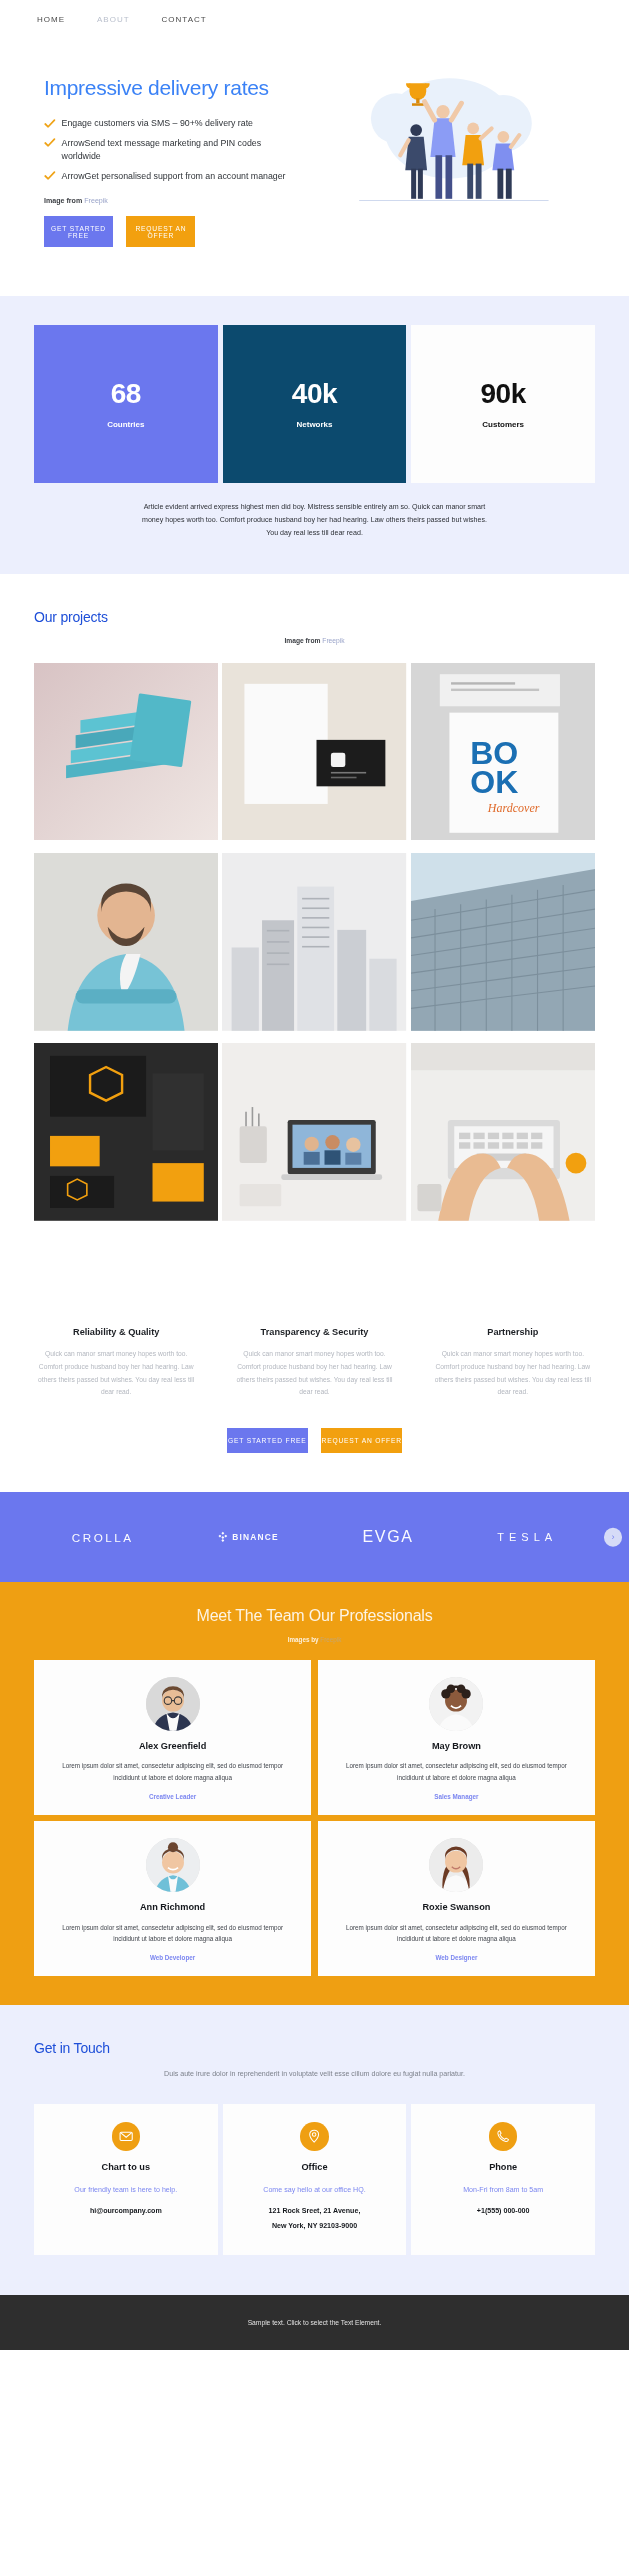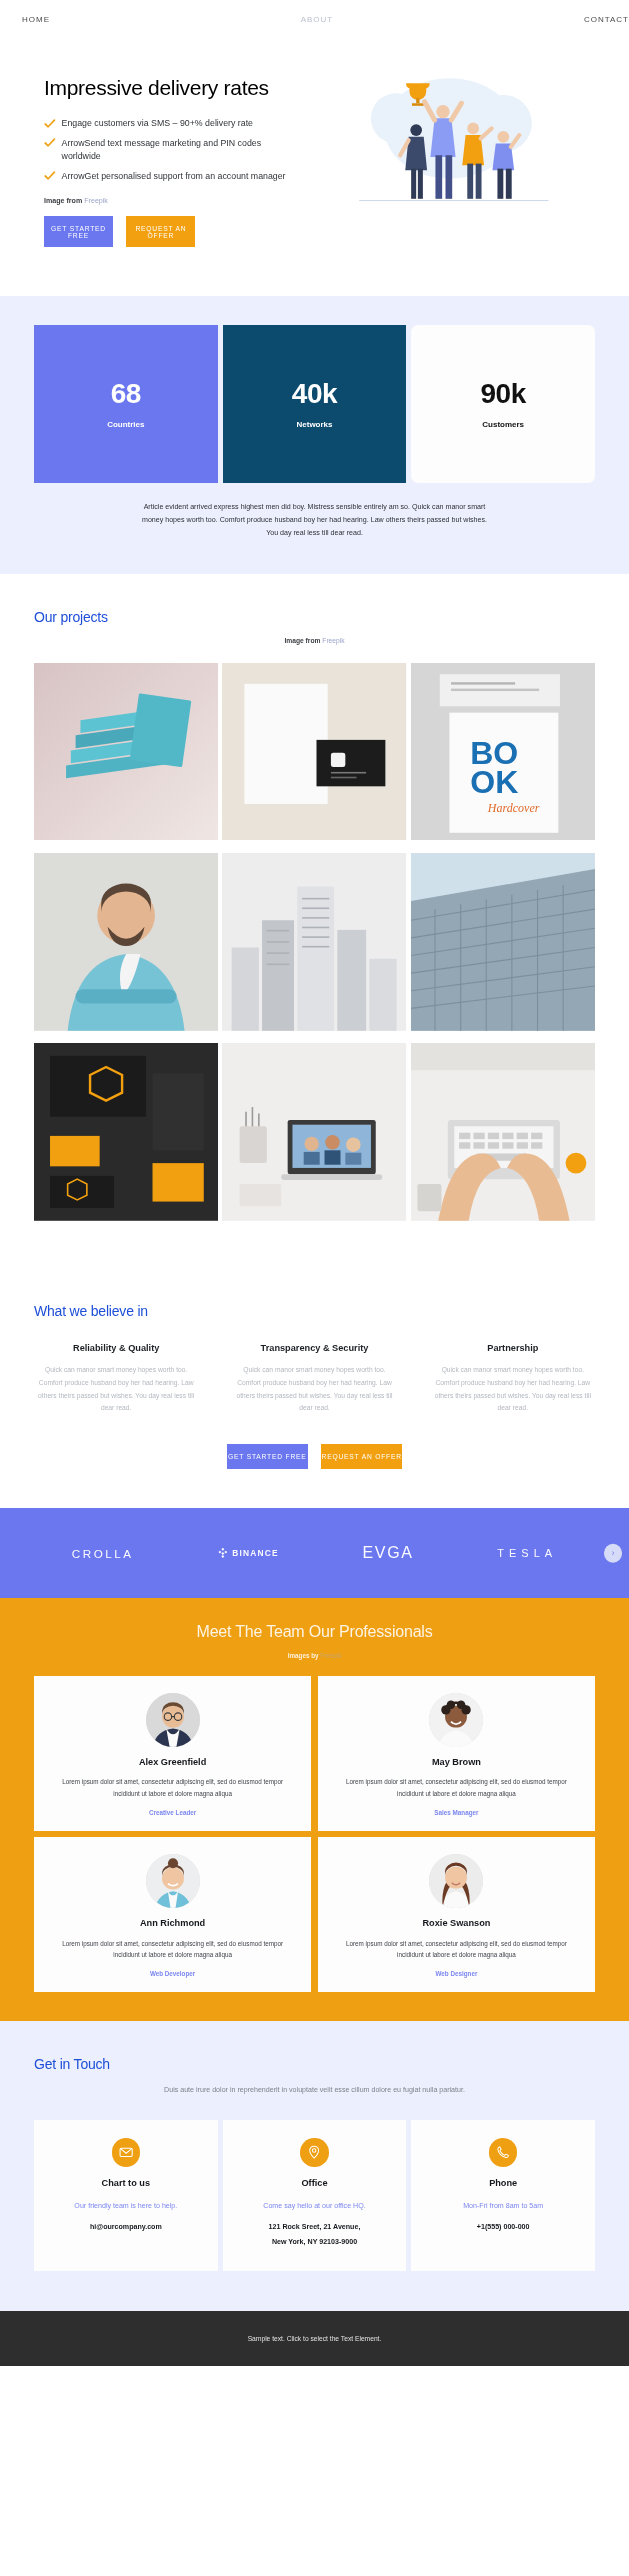--- a/index.html
+++ b/index.html
@@ -11,23 +11,22 @@
     -webkit-font-smoothing: antialiased;
   }
   .page { width: 629px; position: relative; overflow: hidden; }
 
   
   .nav {
     height: 39px;
     background: #ffffff;
     display: flex;
     align-items: center;
-    padding-left: 22px;
+    padding-left: 37px;
     gap: 32px;
-    justify-content: space-between;
   }
   .nav-link {
     font-size: 8px;
     letter-spacing: 1px;
     color: #4a4a4a;
     text-decoration: none;
     font-weight: 400;
   }
   .nav-link.muted { color: #b9bfcc; }
 
@@ -35,21 +34,21 @@
   .hero {
     display: flex;
     padding: 18.5px 34px 49px 44px;
     background: #fff;
     align-items: flex-start;
   }
   .hero-left { width: 252px; padding-top: 18.5px; }
   .hero-title {
     font-size: 21px;
     font-weight: 400;
-    color: #000000;
+    color: #3b82f6;
     letter-spacing: -0.3px;
     margin-bottom: 17px;
   }
   .bullets { list-style: none; margin-bottom: 13.4px; }
   .bullets li {
     display: flex;
     align-items: flex-start;
     font-size: 8.8px;
     line-height: 1.55;
     color: #2f3338;
@@ -103,21 +102,21 @@
   .stat {
     flex: 1;
     height: 158px;
     display: flex;
     flex-direction: column;
     justify-content: center;
     align-items: center;
   }
   .stat.blue { background: #6b77ee; color: #fff; }
   .stat.orange { background: #0c4a6e; color: #fff; }
-  .stat.white { background: #fdfdfd; color: #111; border-radius: 7px; }
+  .stat.white { background: #fdfdfd; color: #111; }
   .stat-num { font-size: 28px; font-weight: 700; letter-spacing: -0.4px; }
   .stat-label { font-size: 8px; font-weight: 700; margin-top: 10px; }
   .stats-desc {
     margin-top: 18.5px;
     text-align: center;
     font-size: 7.1px;
     line-height: 1.85;
     color: #2d3036;
     max-width: 352px;
     margin-left: auto;
@@ -618,21 +617,20 @@
           <path d="M198 222 q-16 -84 -56 -84 q-14 0 -22 18 q30 6 40 66z" fill="#e9bb92"></path>
           <circle cx="206" cy="150" r="13" fill="#f2a00f"></circle>
           <rect x="8" y="176" width="30" height="34" rx="3" fill="#d6d4d1"></rect>
         </svg>
       </div>
 
     </div>
   </section>
 
   <section class="believe">
-    <h2 class="section-title">What we believe in</h2>
     <div class="cols">
       <div>
         <h3>Reliability &amp; Quality</h3>
         <p>Quick can manor smart money hopes worth too. Comfort produce husband boy her had hearing. Law others theirs passed but wishes. You day real less till dear read.</p>
       </div>
       <div>
         <h3>Transparency &amp; Security</h3>
         <p>Quick can manor smart money hopes worth too. Comfort produce husband boy her had hearing. Law others theirs passed but wishes. You day real less till dear read.</p>
       </div>
       <div>

